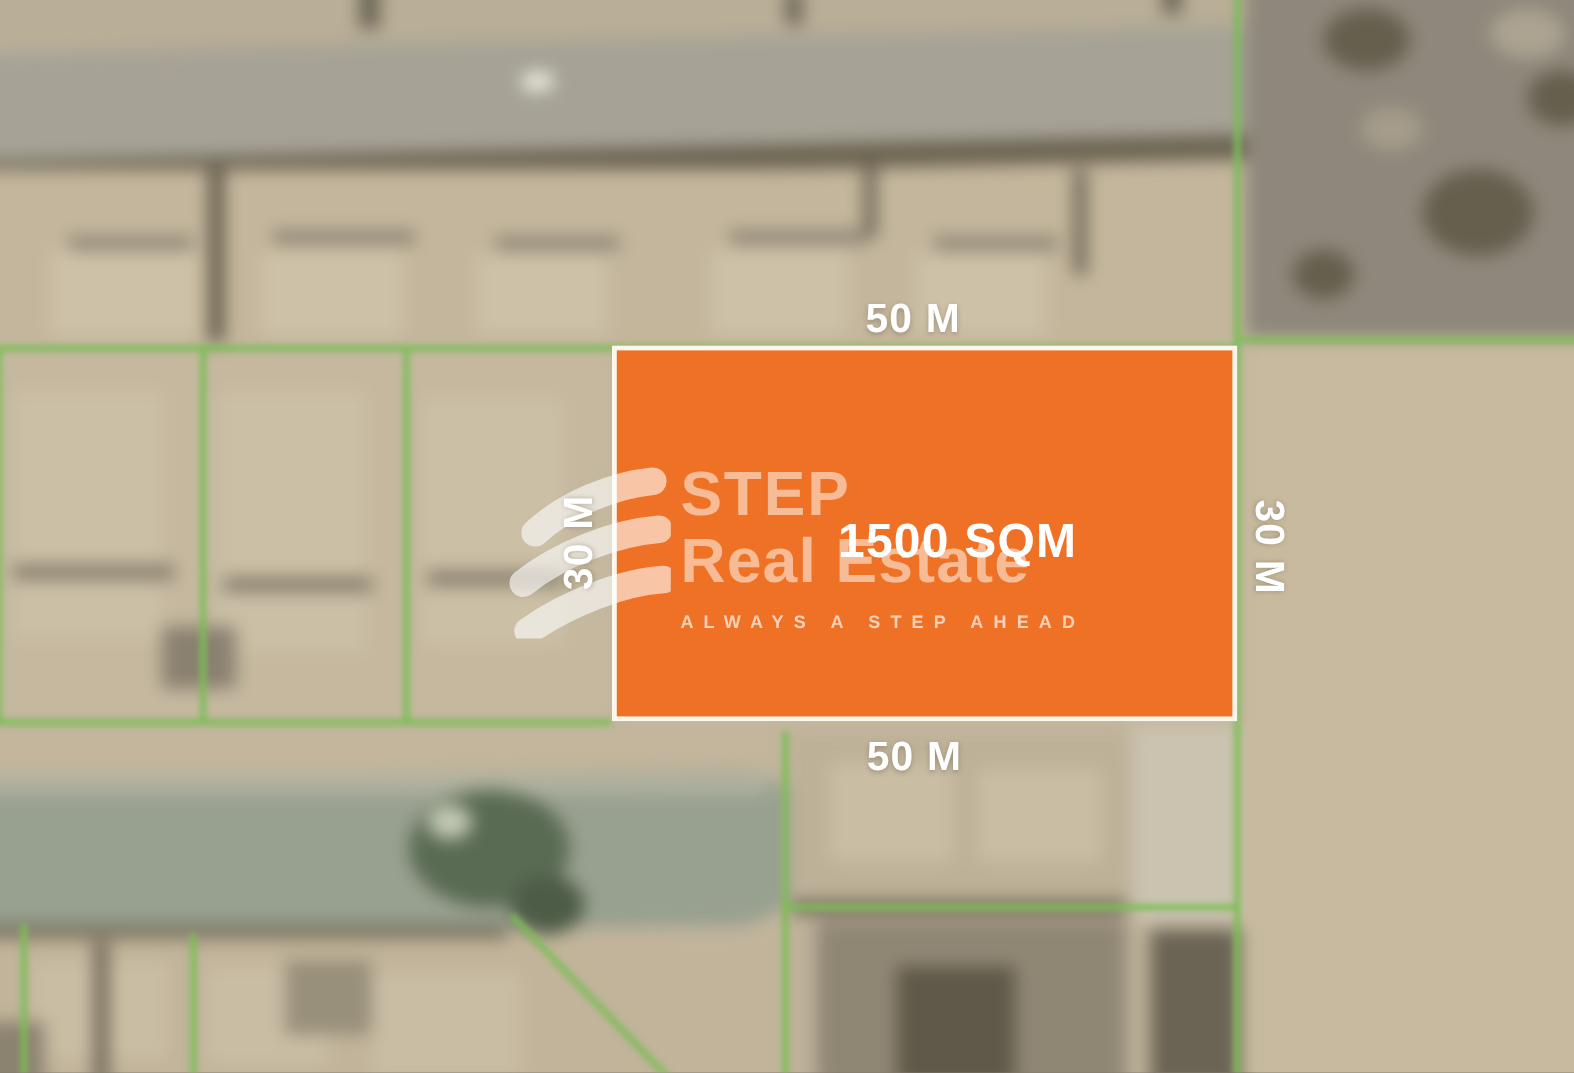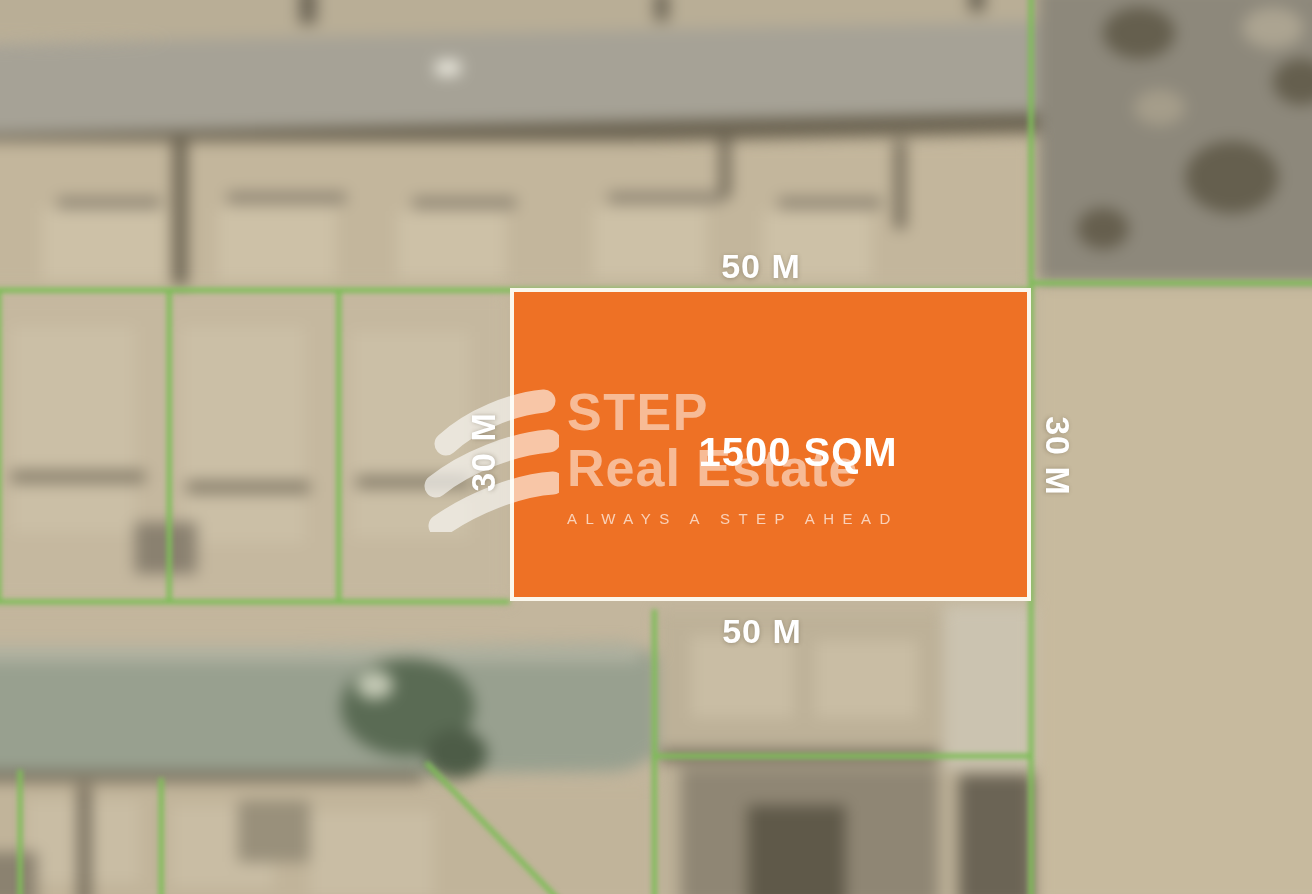--- a/index.html
+++ b/index.html
@@ -21,21 +21,21 @@
   .gh{position:absolute;height:5px;background:var(--green);}
   .plot{
     position:absolute;left:510px;top:288px;width:521px;height:313px;
     background:var(--plot-fill);border:4px solid var(--plot-border);
     box-sizing:border-box;z-index:10;
   }
   .watermark{position:absolute;left:424px;top:380px;z-index:20;display:flex;align-items:flex-start;}
   .wm-text{margin-left:8px;padding-top:6px;}
   .brand1{font-size:52px;font-weight:700;line-height:1.0;letter-spacing:1.5px;color:rgba(255,255,255,0.52);}
   .brand2{font-size:52px;font-weight:700;line-height:1.17;letter-spacing:1px;color:rgba(255,255,255,0.52);}
-  .tagline{margin-top:11px;font-size:15px;font-weight:400;letter-spacing:8.5px;color:rgba(255,255,255,0.68);white-space:nowrap;}
+  .tagline{margin-top:11px;font-size:15px;font-weight:700;letter-spacing:8.5px;color:rgba(255,255,255,0.68);white-space:nowrap;}
   .plot-label{
     position:absolute;left:798px;top:452px;transform:translate(-50%,-50%);
     z-index:30;font-size:40px;font-weight:800;letter-spacing:1px;color:var(--label-text);
     white-space:nowrap;
   }
   .dim{
     position:absolute;z-index:40;font-size:34px;font-weight:700;letter-spacing:1px;
     color:var(--label-text);text-shadow:0 1px 4px rgba(80,70,50,0.35);white-space:nowrap;
   }
   .dim-top{left:761px;top:247px;transform:translateX(-50%);}

